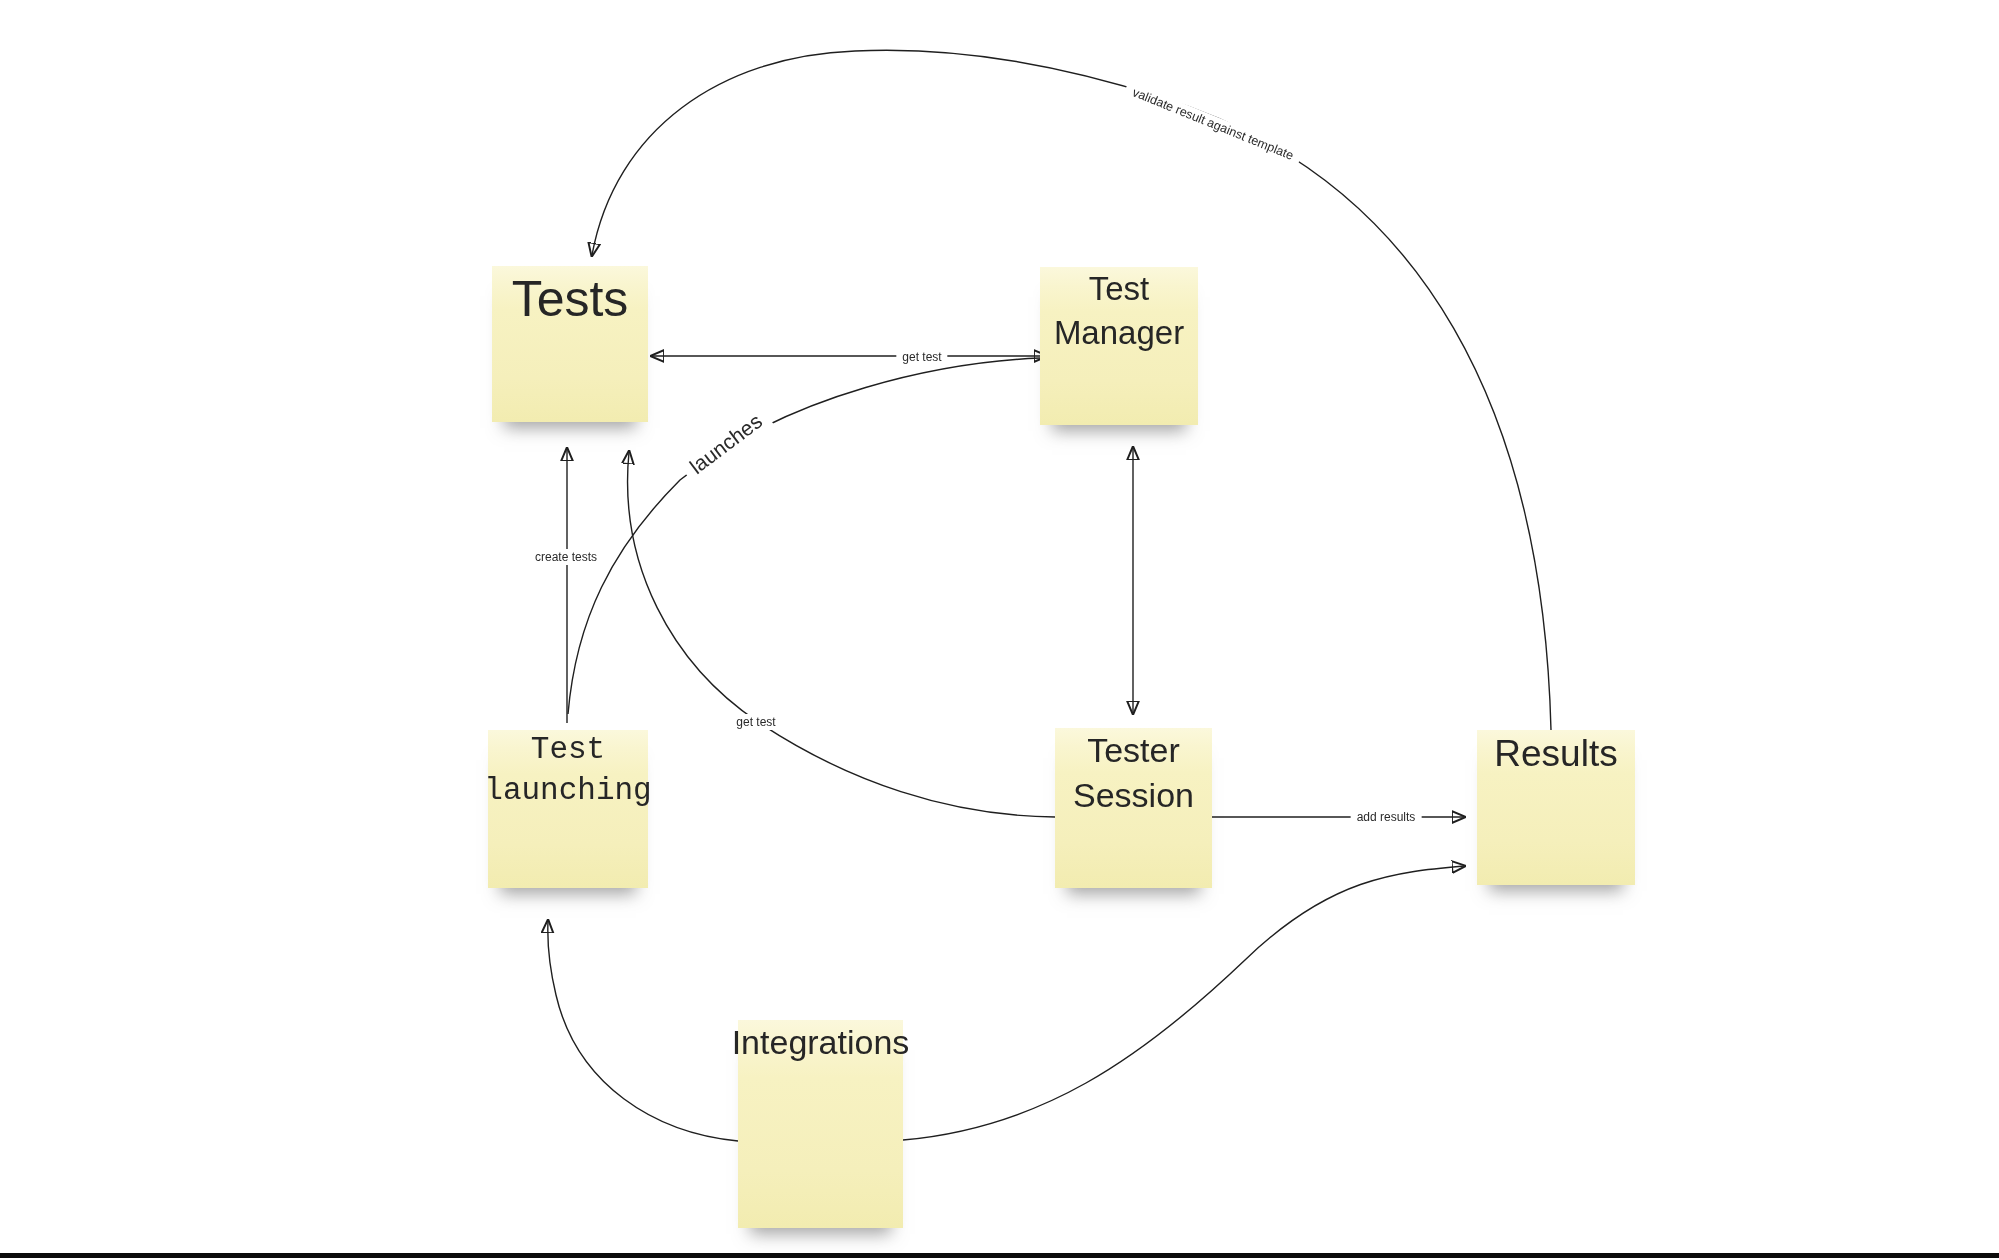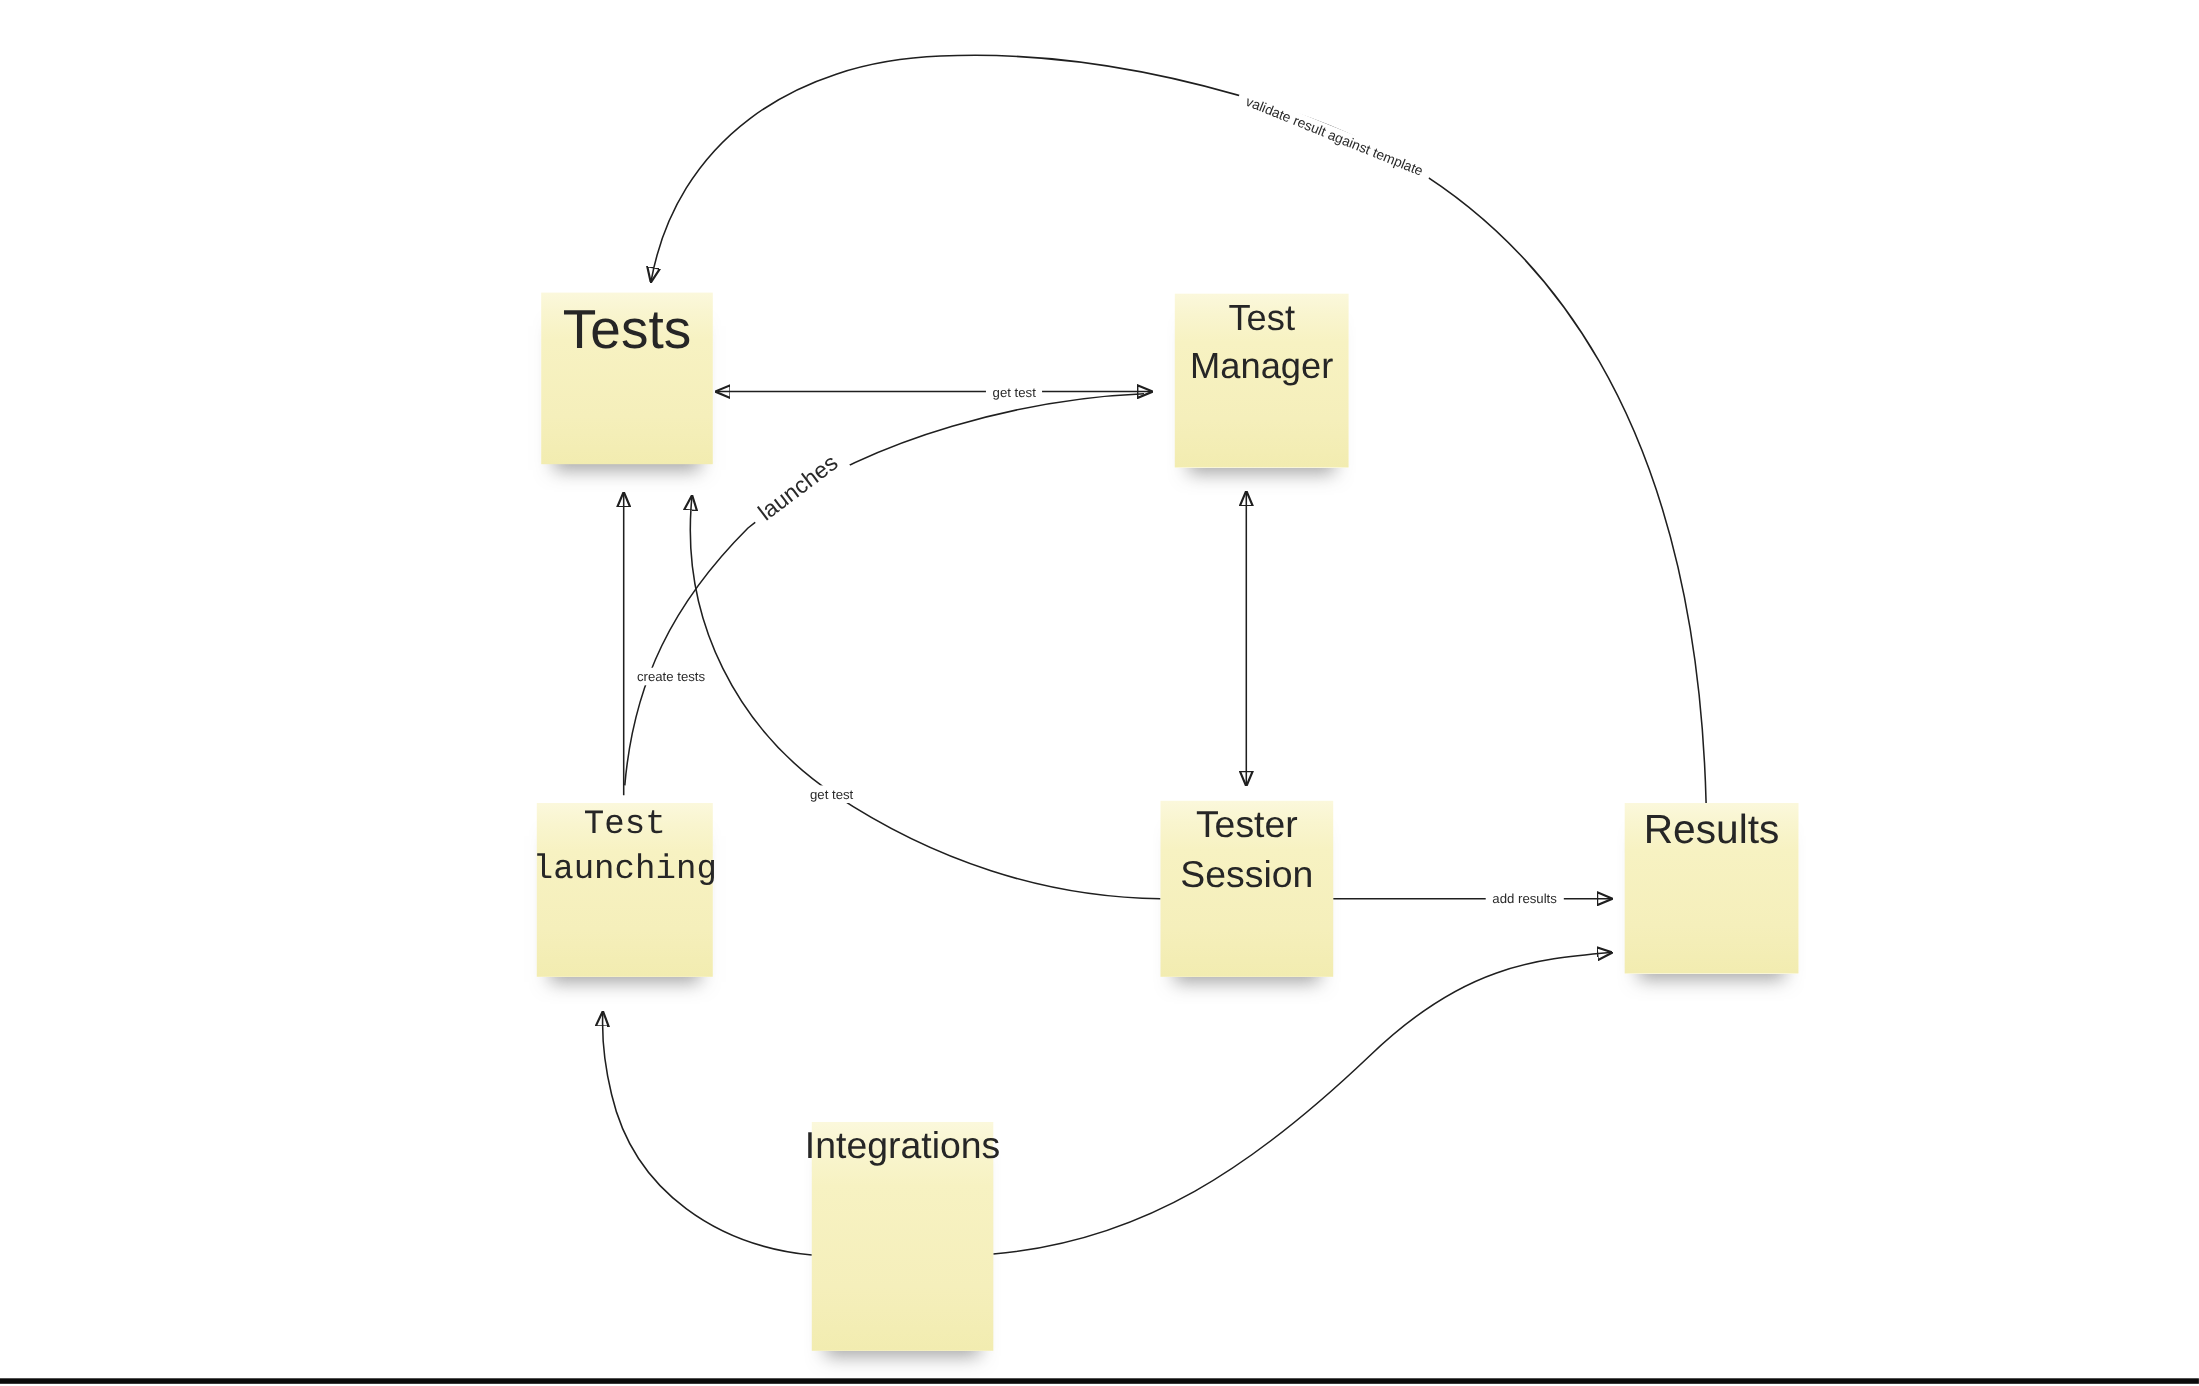--- a/index.html
+++ b/index.html
@@ -18,41 +18,41 @@
     display:flex;justify-content:center;
     text-align:center;
     color:#262626;
     background:linear-gradient(180deg,#fbf8dc 0%,#f9f5cf 12%,#f7f2c2 28%,#f5efbb 72%,#f2ecb0 100%);
     box-shadow:0 18px 16px -12px rgba(90,90,90,0.55);
     line-height:1.32;
     padding:0 6px;box-sizing:border-box;
     word-break:normal;
   }
   .note-tests        {left:492px; top:266px; width:156px;height:156px;font-size:50px;}
-  .note-test-manager {left:1068px;top:267px; width:158px;height:158px;font-size:33px;}
+  .note-test-manager {left:1040px;top:267px; width:158px;height:158px;font-size:33px;}
   .note-test-launching{left:488px;top:730px; width:160px;height:158px;font-size:31px;font-family:Liberation Mono, monospace;}
   .note-tester-session{left:1055px;top:728px;width:157px;height:160px;font-size:34px;}
   .note-results      {left:1477px;top:730px; width:158px;height:155px;font-size:37px;}
   .note-integrations {left:738px; top:1020px;width:165px;height:208px;font-size:34px;}
 
   .edge-label{
     position:absolute;
     transform:translate(-50%,-50%);
     background:#ffffff;
     color:#2a2a2a;
     font-size:12px;
     padding:1px 6px;
     white-space:nowrap;
   }
   .edge-label.rot-launches{transform:translate(-50%,-50%) rotate(-37deg);font-size:21px;padding:1px 8px;}
   .edge-label.rot-validate{transform:translate(-50%,-50%) rotate(22deg);font-size:12.5px;padding:1px 8px;}
 
   .lbl-get-test-manager {left:922px; top:357px;}
   .lbl-launches         {left:726px; top:444px;}
-  .lbl-create-tests     {left:566px; top:615px;margin-left:44px;}
+  .lbl-create-tests     {left:566px; top:557px;}
   .lbl-get-test-session {left:756px; top:722px;}
   .lbl-add-results      {left:1339px;top:817px;margin-left:47px;}
   .lbl-validate         {left:1213px;top:124px;}
 
   .bottom-bar{
     position:absolute;left:0;top:1253px;width:1999px;height:5px;
     background:#0b0b0b;
   }
 </style>
 </head>

